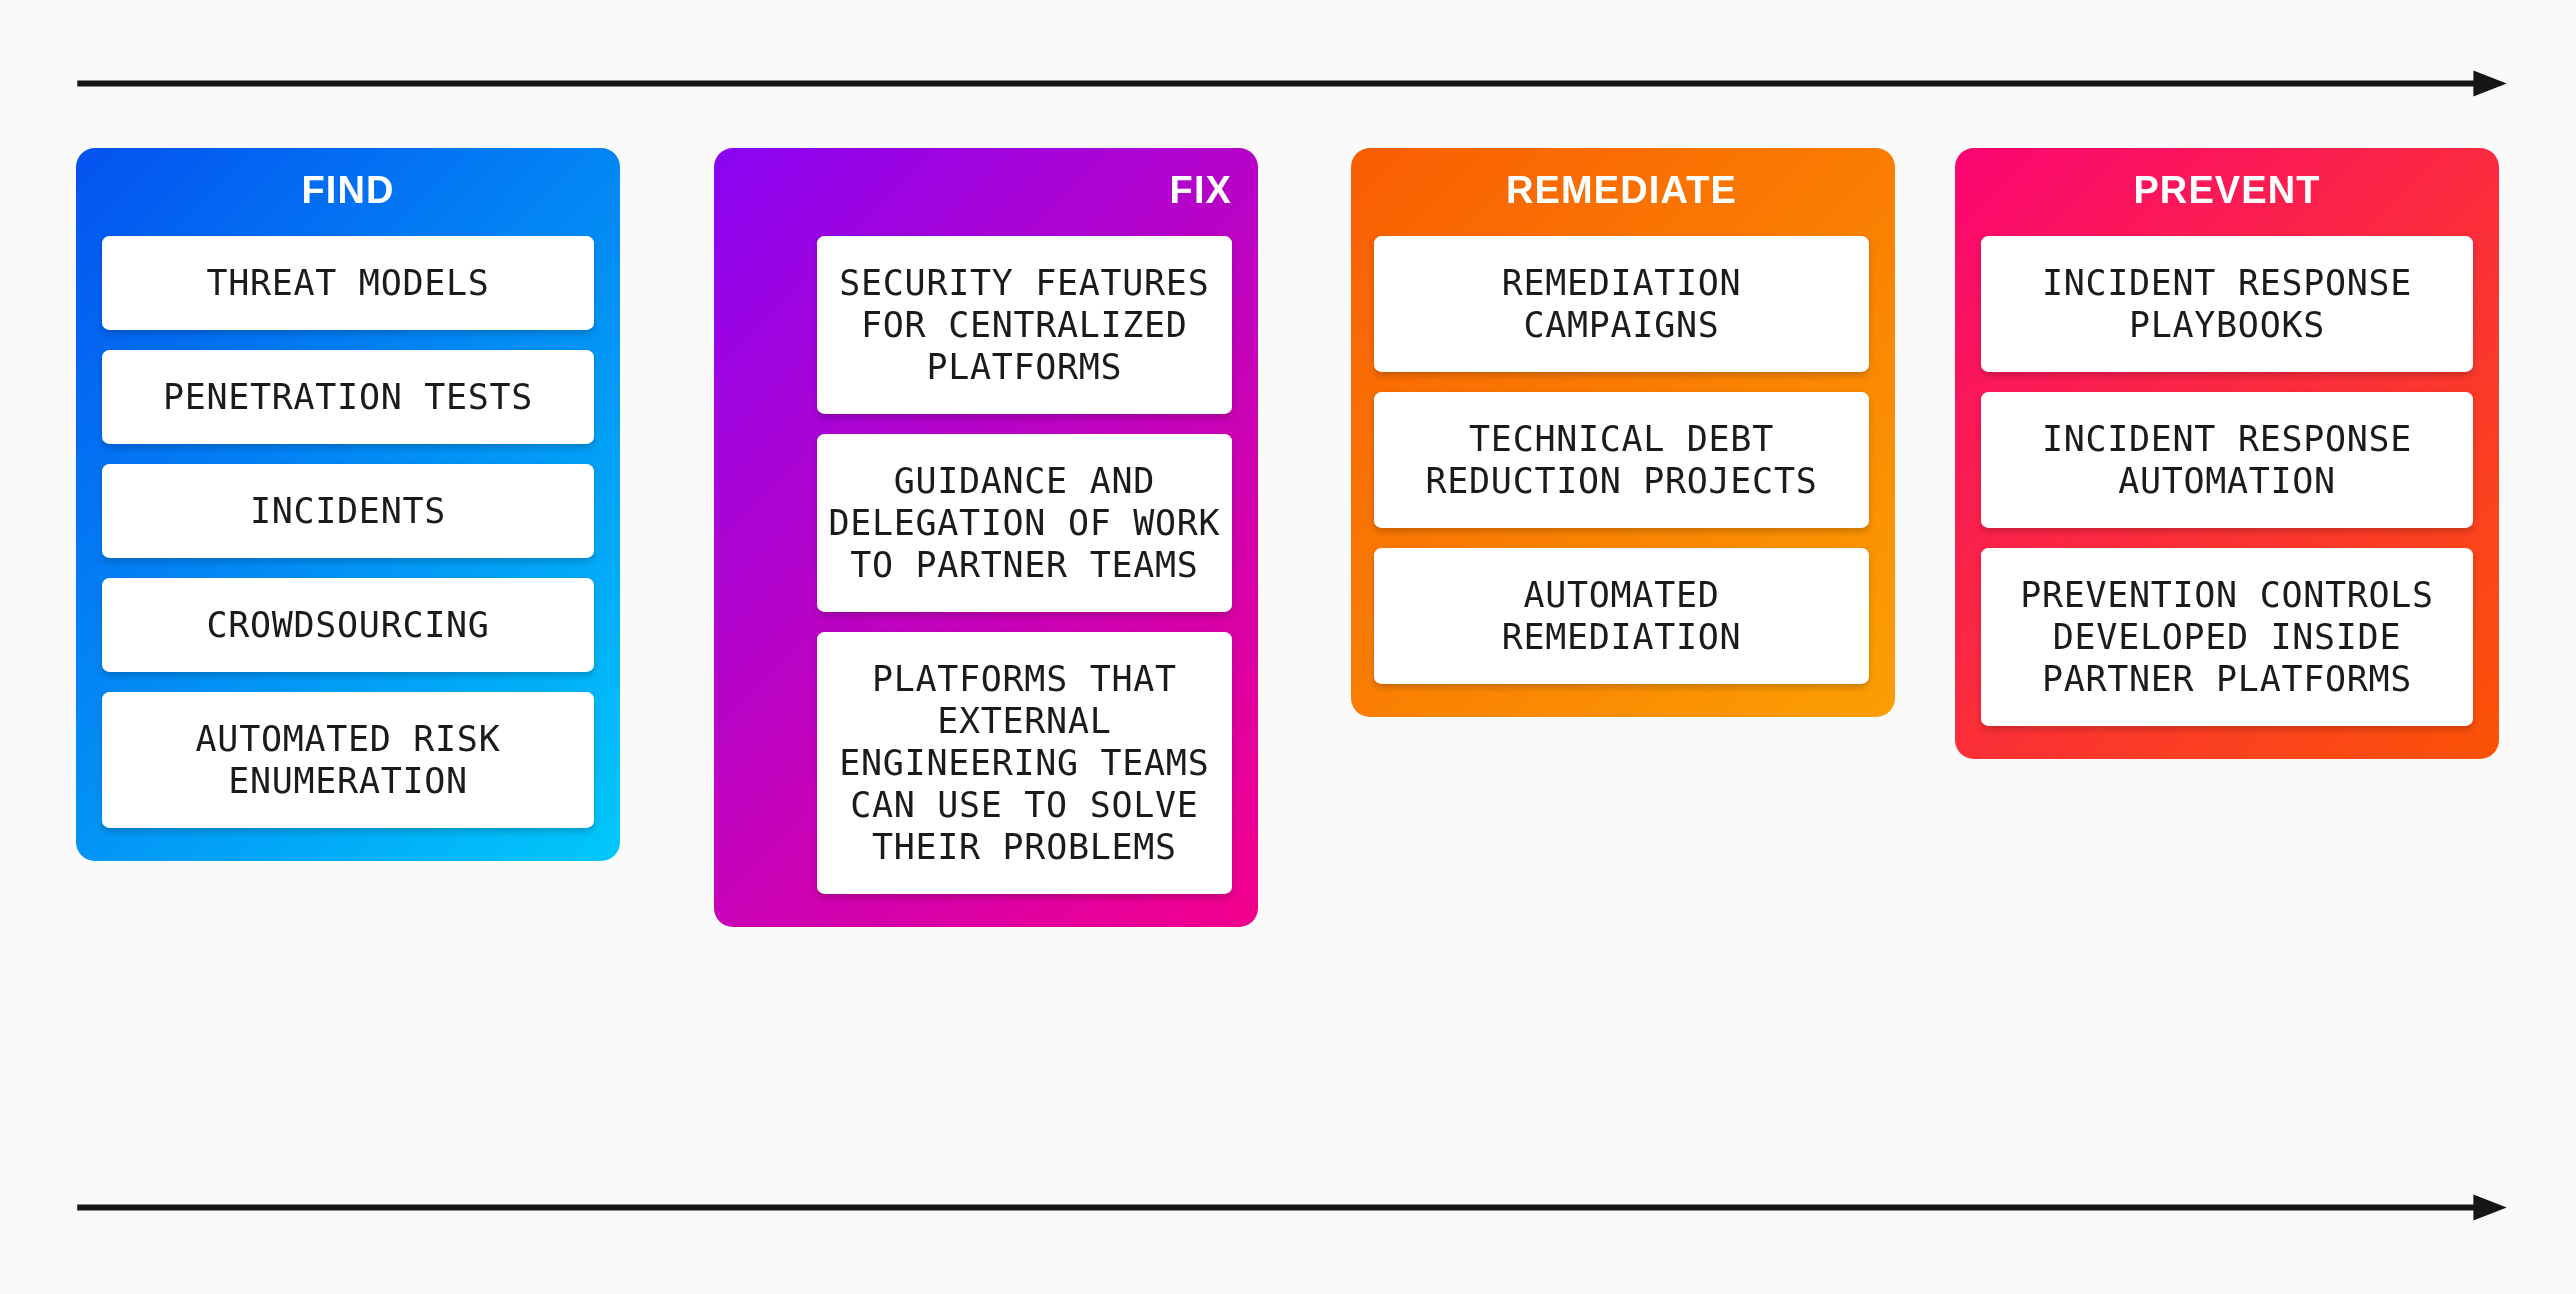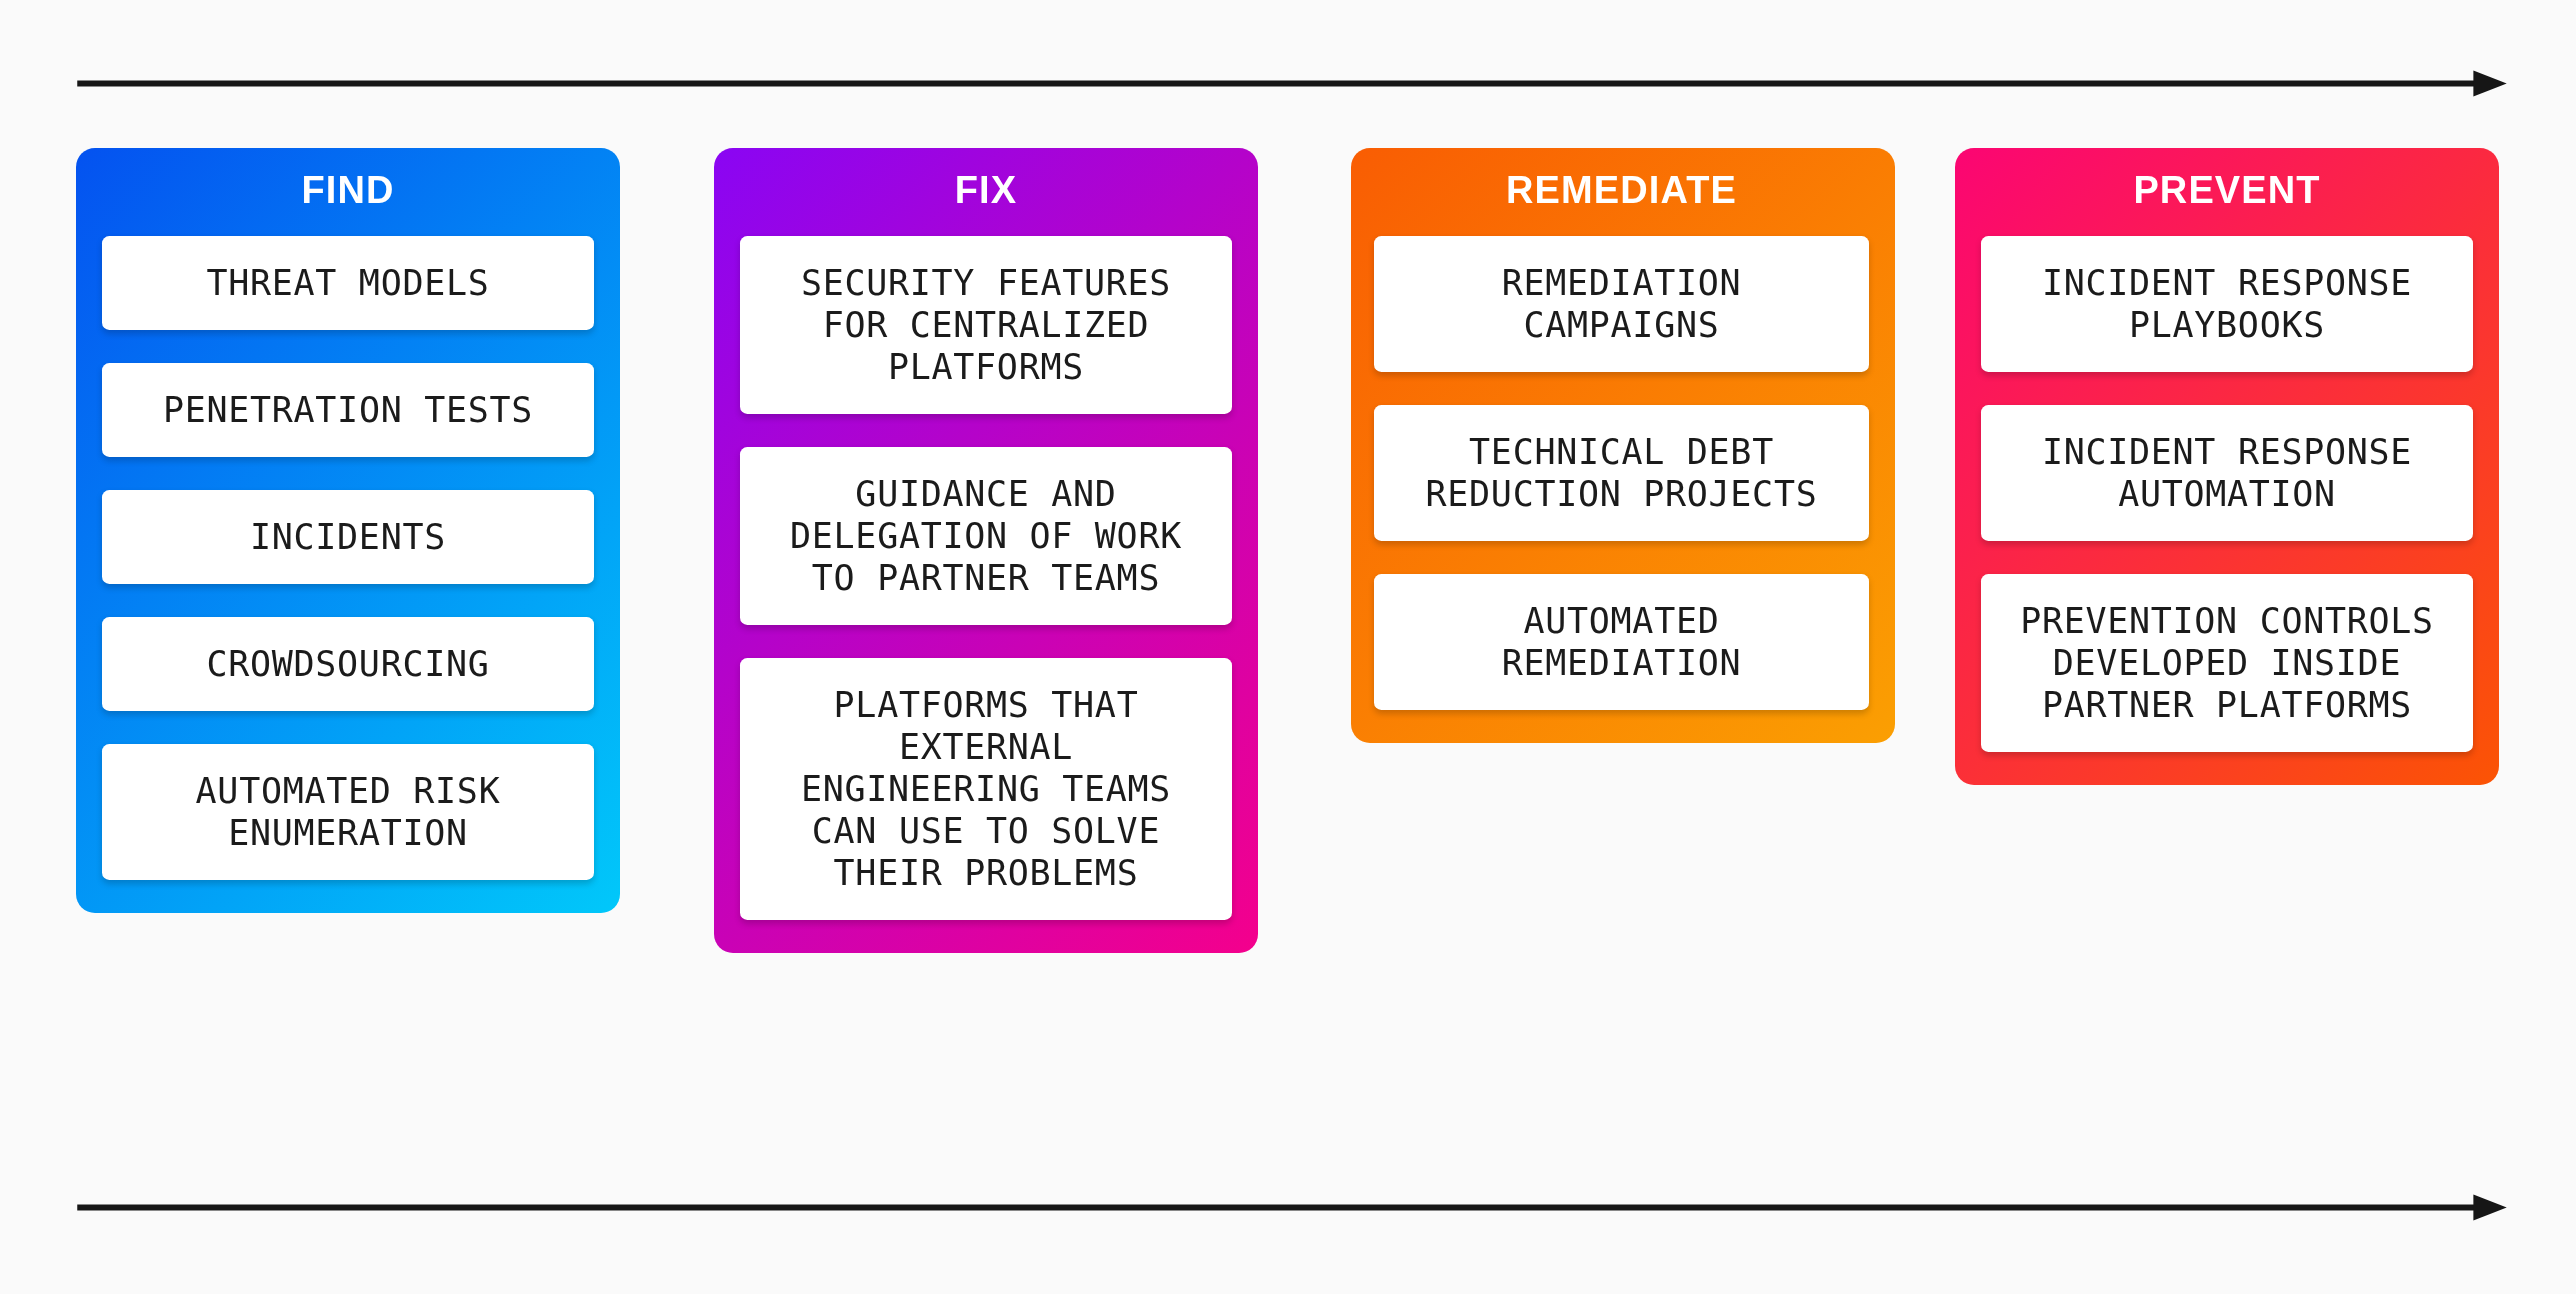--- a/index.html
+++ b/index.html
@@ -41,37 +41,37 @@
     position: absolute;
     top: 148px;
     width: 544px;
     box-sizing: border-box;
     border-radius: 19px;
     padding: 19px 26px 33px 26px;
     display: flex;
     flex-direction: column;
   }
   .column.col-0 { left: 76px; }
-  .column.col-1 { left: 714px; }
+  .column.col-1 { left: 714px; align-items: flex-end; }
   .column.col-2 { left: 1351px; }
   .column.col-3 { left: 1955px; }
   .column-header {
     text-align: center;
     color: #FFFFFF;
     font-weight: 700;
     font-size: 38px;
     line-height: 47px;
     letter-spacing: 1.1px;
     margin-bottom: 22px;
     font-family: "Liberation Sans", sans-serif;
   }
   .card-list {
     display: flex;
     flex-direction: column;
-    gap: 33px;
+    gap: 20px;
   }
   .card {
     background: #FFFFFF;
     border-radius: 7.3px;
     box-shadow: 0 3.6px 6.6px rgba(0,0,0,0.18);
     padding: 26px 11.7px;
     display: flex;
     align-items: center;
     justify-content: center;
   }

